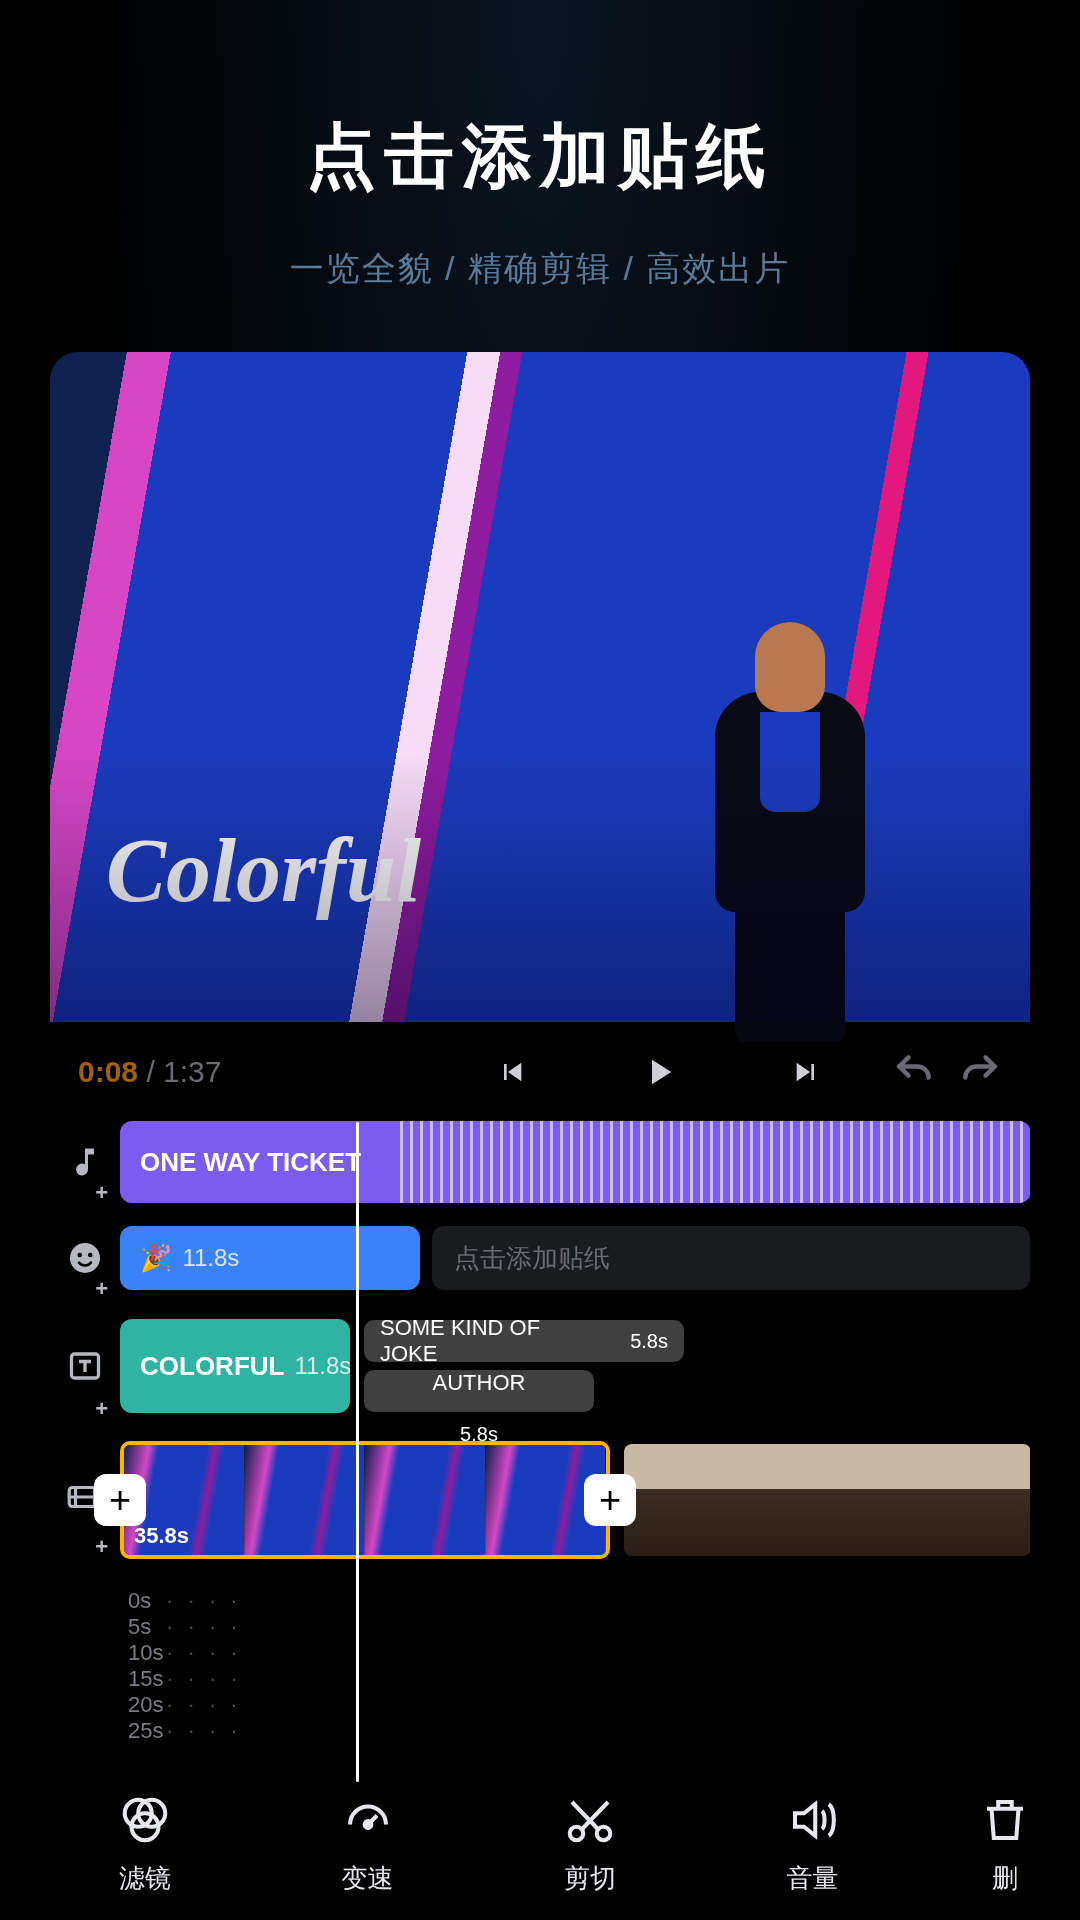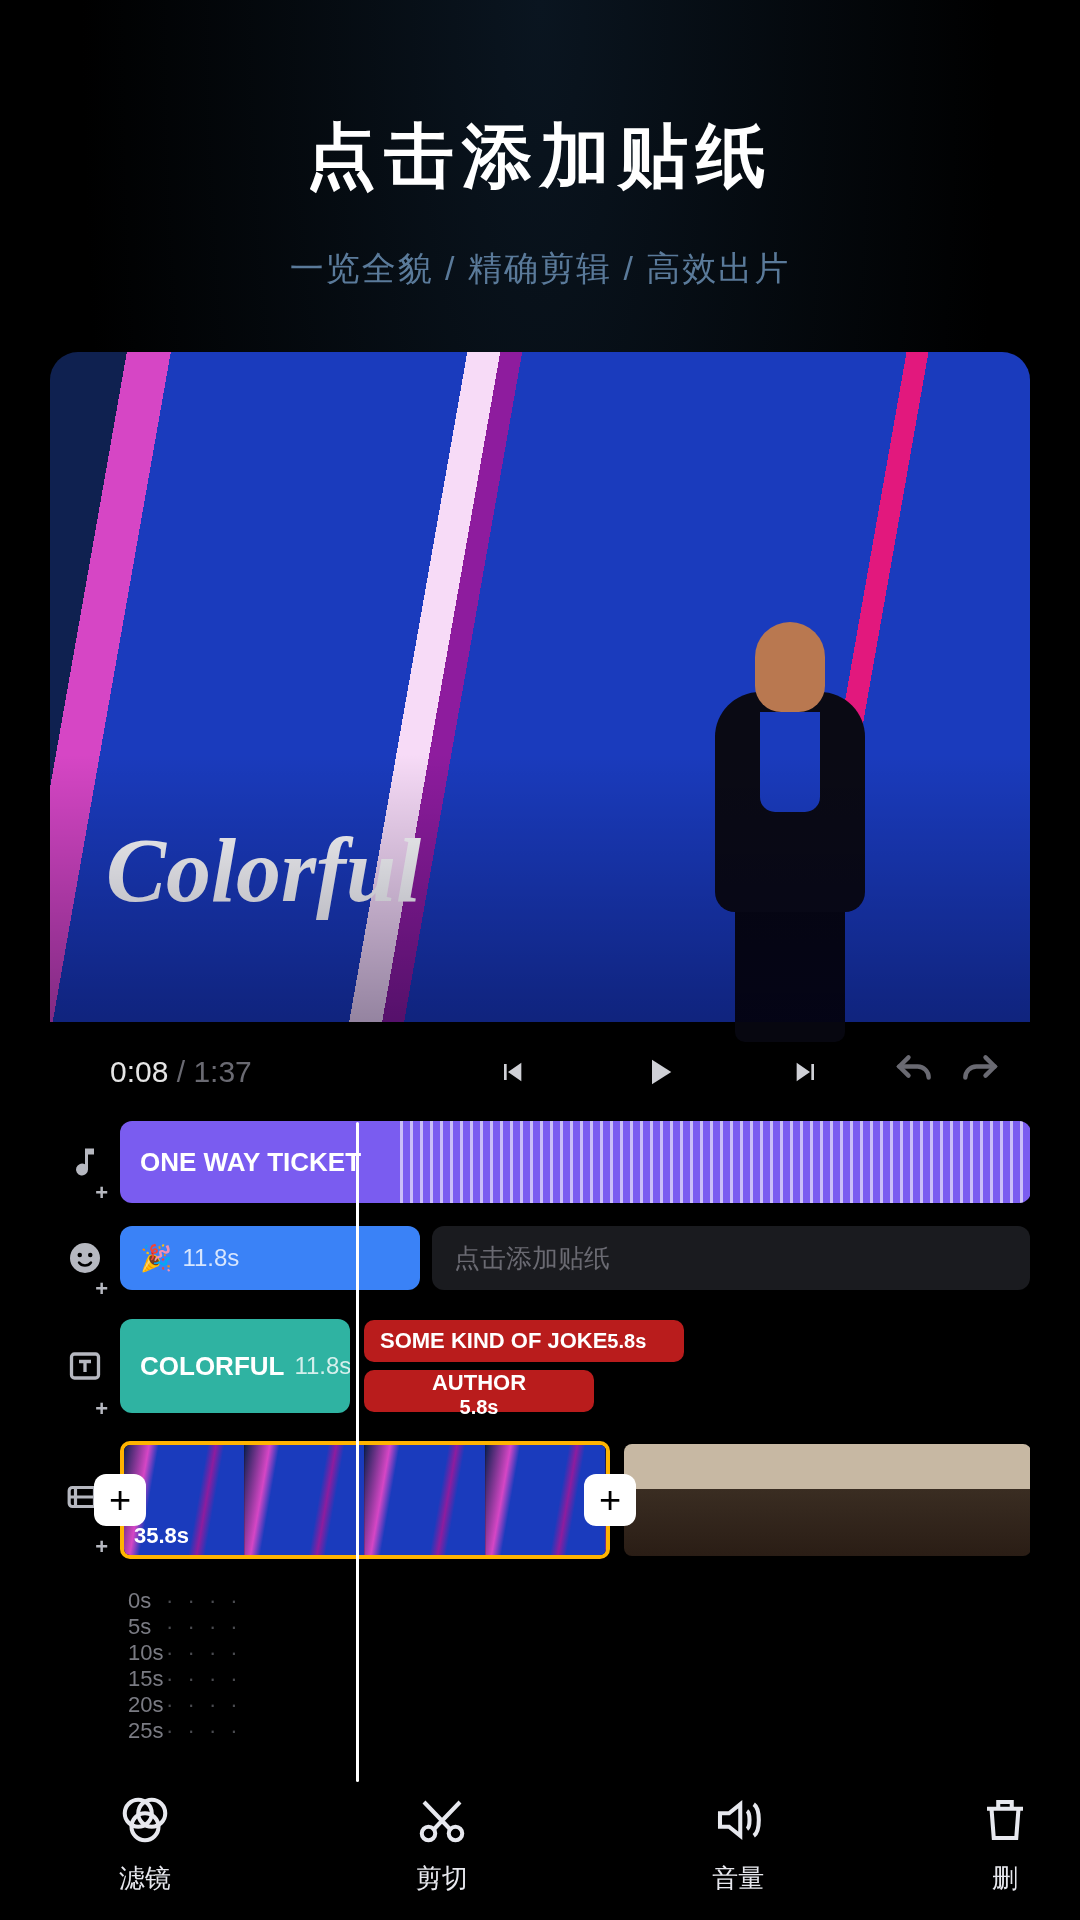--- a/index.html
+++ b/index.html
@@ -102,21 +102,21 @@
     border-radius:10px;
   }
   
   .transport {
     display: flex;
     align-items: center;
     height: 100px;
     padding: 0 28px;
   }
   .time-display { font-size: 30px; margin-right:auto;}
-  .time-display .cur { color: #e5e5e5; font-weight:400;margin-left:32px;}
+  .time-display .cur { color: #a16207; font-weight:700;}
   .time-display .tot { color: #6a6a72; }
   .tctrls { display:flex; align-items:center; gap:110px; margin-right:70px;}
   .tbtn, .histbtn { color:#cfd0d6; display:flex; align-items:center; justify-content:center;}
   .histgrp{ display:flex; gap:22px;}
   .histbtn{ color:#6a6a72;}
   svg{ display:block;}
   
   .tracks { position: relative; padding-left: 70px; padding-right:0;}
   .track-row { display: flex; align-items: center; margin-bottom: 16px; height: 80px;}
   .track-row.text { height:104px;}
@@ -173,21 +173,21 @@
     background:#1a1b1f;
     display:flex;
     align-items:center;
     padding:4px 22px;
     color:#6a6a72;
     font-size:26px;
   }
   .text-stack{ display:flex; align-items:center; gap:14px; width:100%; margin-right:-1px;}
   .text-clip { background:#2fb3a2; height:94px; width:230px;}
   .text-mini-col{ display:flex; flex-direction:column; gap:8px; flex:1;}
-  .text-mini { background:#b91c1c; height:42px; border-radius:10px; padding:0 16px; display:flex; align-items:center; font-size:22px; font-weight:700; width:320px;}
+  .text-mini { background:#404040; height:42px; border-radius:10px; padding:0 16px; display:flex; align-items:center; font-size:22px; font-weight:400; width:320px;gap:27px;}
   .text-mini.w2{ width:230px;flex-direction:column;}
   .text-mini .dur{ font-size:20px;}
   
   .video-row { display:flex; align-items:center; margin-top:6px; position:relative; height:120px;}
   .video-strip {
     display:flex;
     border:4px solid #ffb400;
     border-radius:10px;
     height:118px;
     overflow:hidden;
@@ -435,20 +435,28 @@
     <div class="tool">
       <svg width="54" height="54" viewBox="0 0 24 24" fill="none" stroke="currentColor" stroke-width="1.8">
           <circle cx="9" cy="9" r="6"></circle>
           <circle cx="15" cy="9" r="6"></circle>
           <circle cx="12" cy="15" r="6"></circle>
         </svg>
       <span class="tool-label">滤镜</span>
     </div>
     <div class="tool">
       <svg width="54" height="54" viewBox="0 0 24 24" fill="none" stroke="currentColor" stroke-width="1.8">
+          <path d="M4 14a8 8 0 0116 0"></path>
+          <path d="M12 14l4-4"></path>
+          <circle cx="12" cy="14" r="1.5" fill="currentColor"></circle>
+        </svg>
+      <span class="tool-label">变速</span>
+    </div>
+    <div class="tool">
+      <svg width="54" height="54" viewBox="0 0 24 24" fill="none" stroke="currentColor" stroke-width="1.8">
           <circle cx="6" cy="18" r="3"></circle>
           <circle cx="18" cy="18" r="3"></circle>
           <path d="M8.5 16L20 4M15.5 16L4 4"></path>
         </svg>
       <span class="tool-label">剪切</span>
     </div>
     <div class="tool">
       <svg width="54" height="54" viewBox="0 0 24 24" fill="none" stroke="currentColor" stroke-width="1.8">
           <path d="M4 9v6h4l5 4V5L8 9H4z"></path>
           <path d="M16 8c1.5 1 1.5 7 0 8M19 5c3 2 3 12 0 14"></path>

